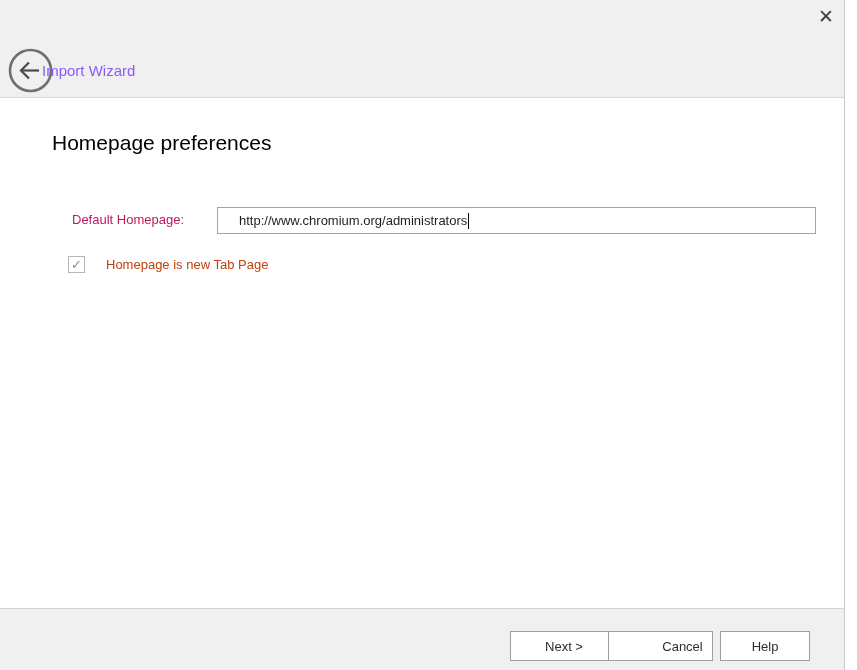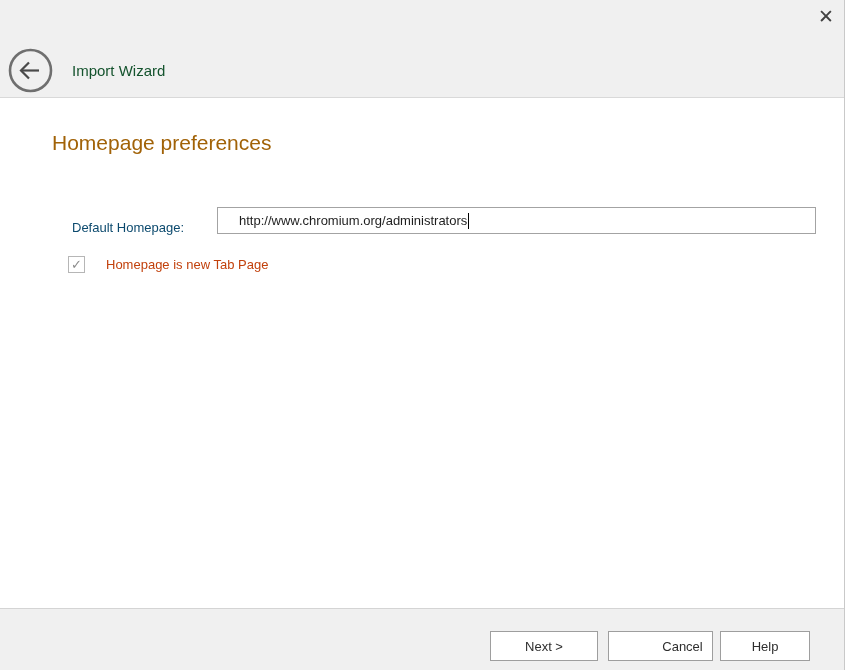--- a/index.html
+++ b/index.html
@@ -30,40 +30,39 @@
     color: #414141;
     cursor: pointer;
     user-select: none;
   }
   .back-btn {
     position: absolute; left: 8px; top: 48px;
     width: 45px; height: 45px;
     cursor: pointer;
   }
   .header-title {
-    position: absolute; left: 72px; top: 62px;
+    position: absolute; left: 42px; top: 62px;
     font-size: 15px;
-    color: #14532d;
+    color: #8b5cf6;
   }
   
   .content {
     position: absolute; left: 0; top: 99px;
     width: 100%; height: 509px;
     background: #ffffff;
   }
   .page-title {
     position: absolute; left: 52px; top: 32px;
     font-size: 21px;
     font-weight: normal;
   }
   .form-label {
     position: absolute; left: 72px; top: 113px;
     font-size: 13px;
-    color: #0c4a6e;
-    margin-top: 8px;
+    color: #be185d;
   }
   .textbox {
     position: absolute; left: 217px; top: 108px;
     width: 599px; height: 27px;
     background: #ffffff;
     border: 1px solid #a3a3a3;
     display: flex; align-items: center;
     padding: 0 21px;
     font-size: 13px;
     color: #1e1e1e;
@@ -105,21 +104,21 @@
     position: absolute; top: 22px;
     height: 30px;
     background: #ffffff;
     border: 1px solid #9e9e9e;
     font-size: 13px;
     color: #2e2e2e;
     display: flex; align-items: center; justify-content: center;
     cursor: pointer;
     font-family: "Liberation Sans", "DejaVu Sans", sans-serif;
   }
-  .btn-next   { left: 490px; width: 108px; }
+  .btn-next   { left: 510px; width: 108px; }
   .btn-cancel { left: 608px; width: 105px; padding-left: 44px; }
   .btn-help   { left: 720px; width: 90px; }
 </style>
 </head>
 <body>
 
 <div class="window">
 
   <div class="header">
     <div class="close-btn">
@@ -131,21 +130,21 @@
           <circle cx="22.5" cy="22.5" r="20.5" fill="none" stroke="#6f6f6f" stroke-width="2.6"></circle>
           <line x1="31" y1="22.5" x2="14" y2="22.5" stroke="#4a4a4a" stroke-width="2.2"></line>
           <polyline points="21,14.5 13,22.5 21,30.5" fill="none" stroke="#4a4a4a" stroke-width="2.2"></polyline>
         </svg>
       </span>
     </div>
     <div class="header-title">Import Wizard</div>
   </div>
 
   <div class="content">
-    <h1 class="page-title" style="color:#a16207;">Homepage preferences</h1>
+    <h1 class="page-title" style="color:#000000;">Homepage preferences</h1>
 
     <div class="form-label">Default Homepage:</div>
 
     <div class="textbox">
       <span>http://www.chromium.org/administrators</span>
       <span class="caret"></span>
     </div>
 
     <div class="checkbox-row">
       <div class="checkbox">

